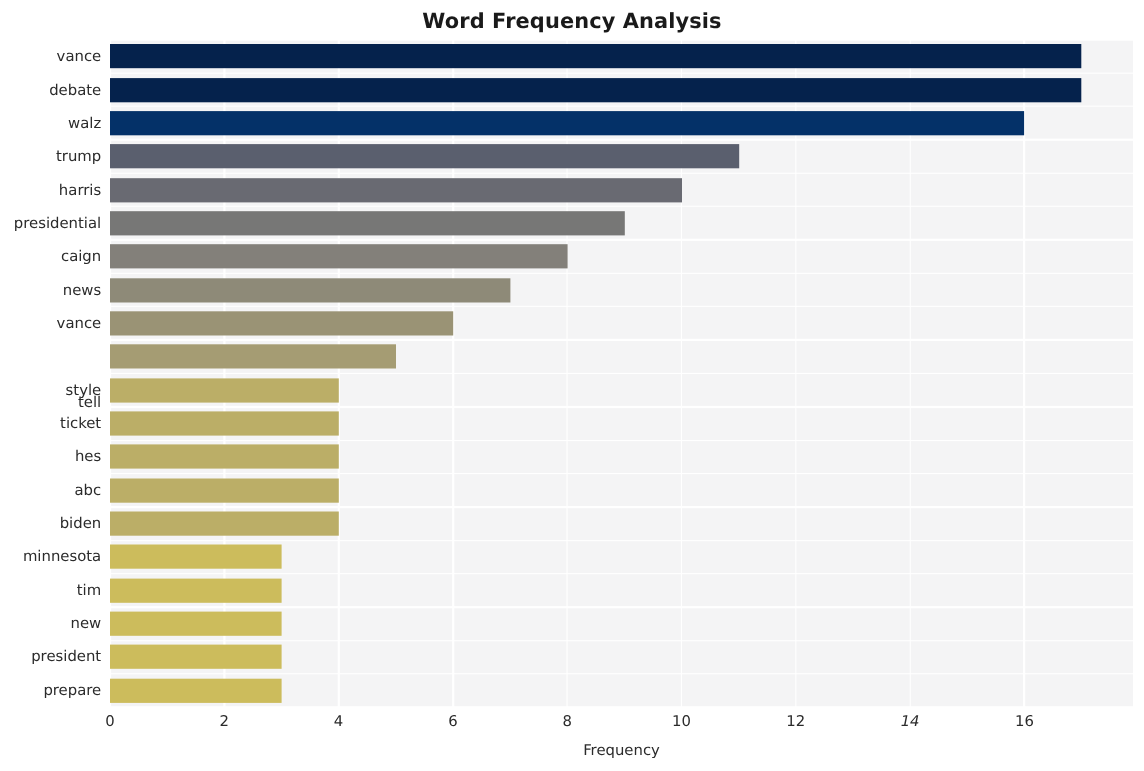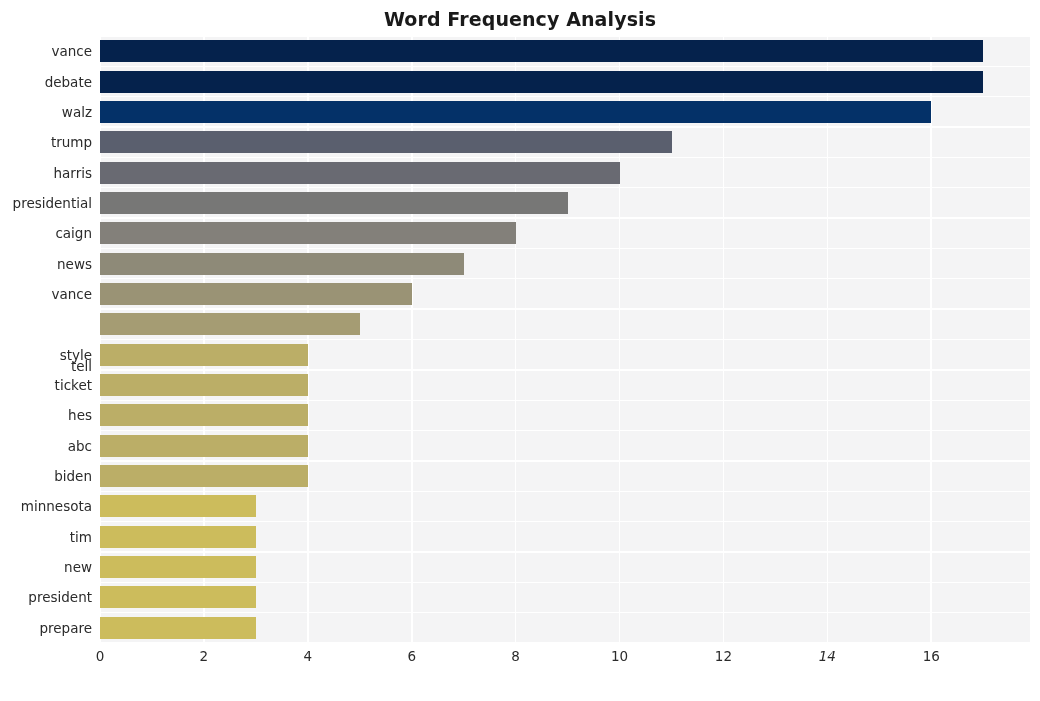--- a/index.html
+++ b/index.html
@@ -220,14 +220,15 @@
       <div class="xtick" style="left: 103.911px;">2</div>
       <div class="xtick" style="left: 207.821px;">4</div>
       <div class="xtick" style="left: 311.732px;">6</div>
       <div class="xtick" style="left: 415.642px;">8</div>
       <div class="xtick" style="left: 519.553px;">10</div>
       <div class="xtick" style="left: 623.464px;">12</div>
       <div class="xtick" style="left: 727.374px; font-style: italic;">14</div>
       <div class="xtick" style="left: 831.285px;">16</div>
     </div>
 
+  <div id="x-axis-label">Frequency</div>
 
 </div>
 
 </body></html>

